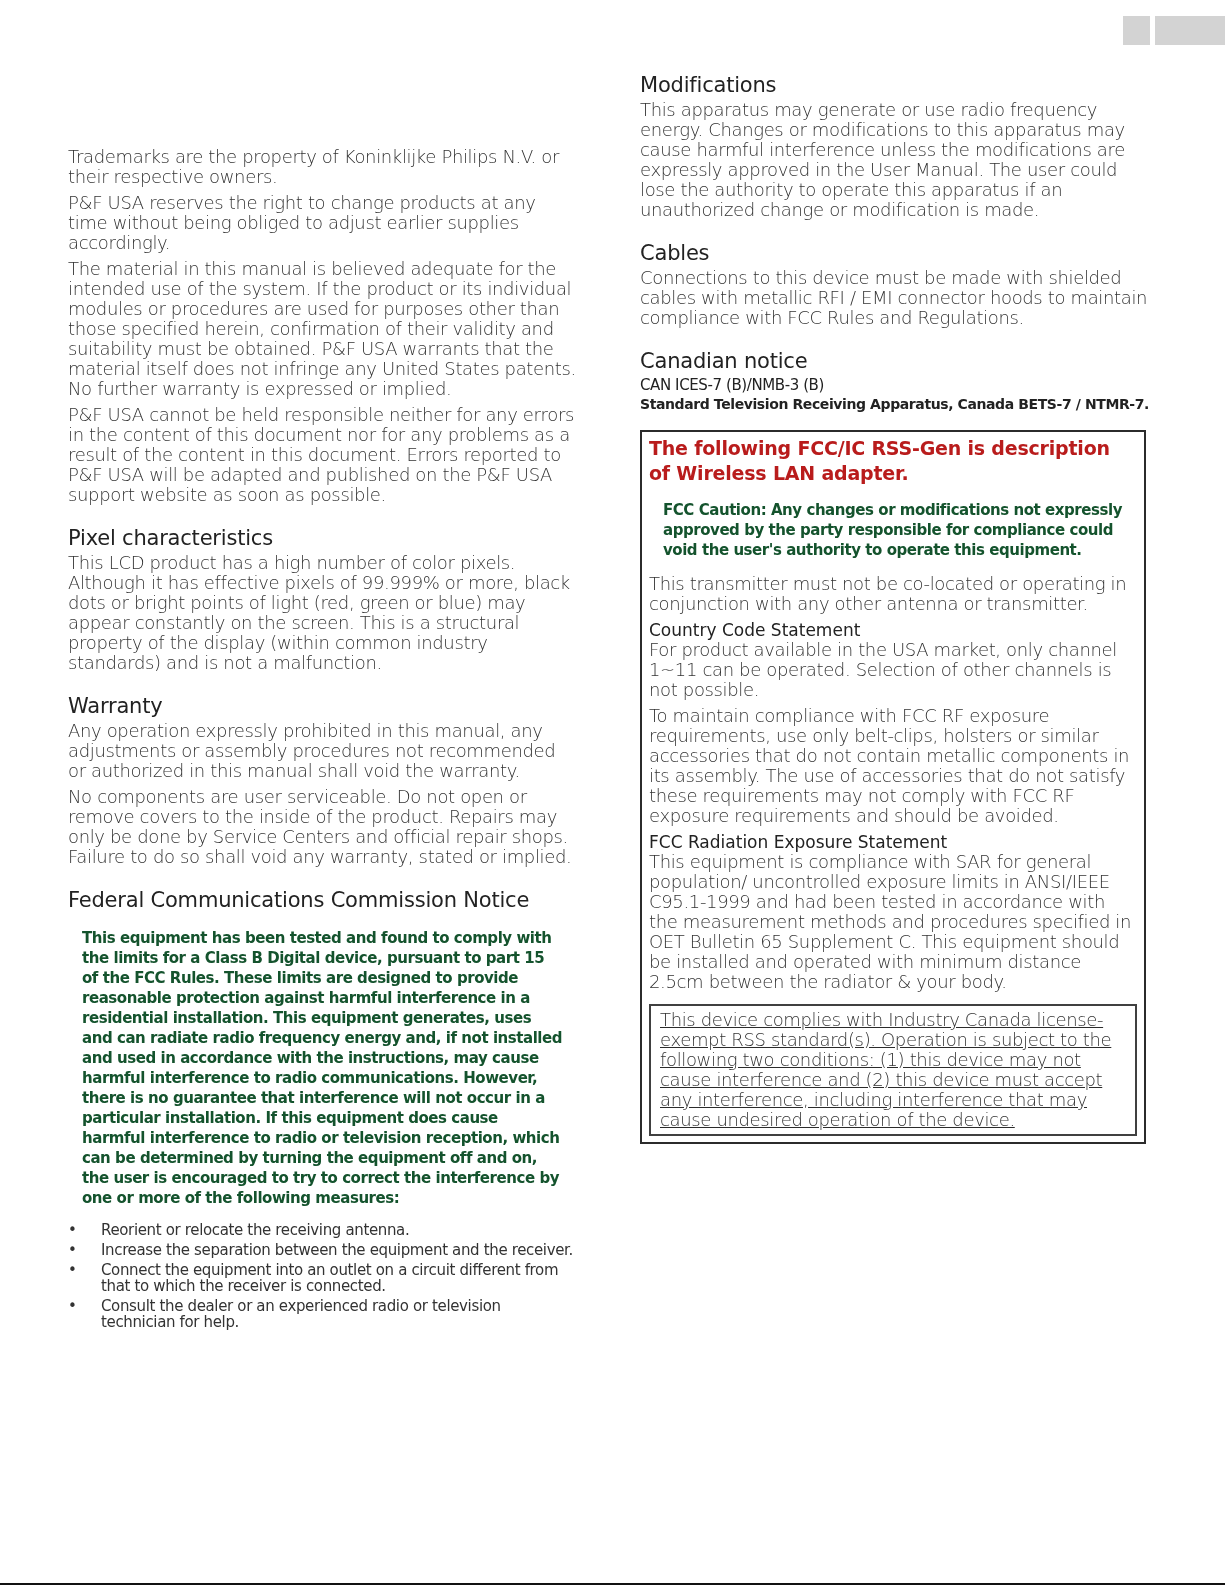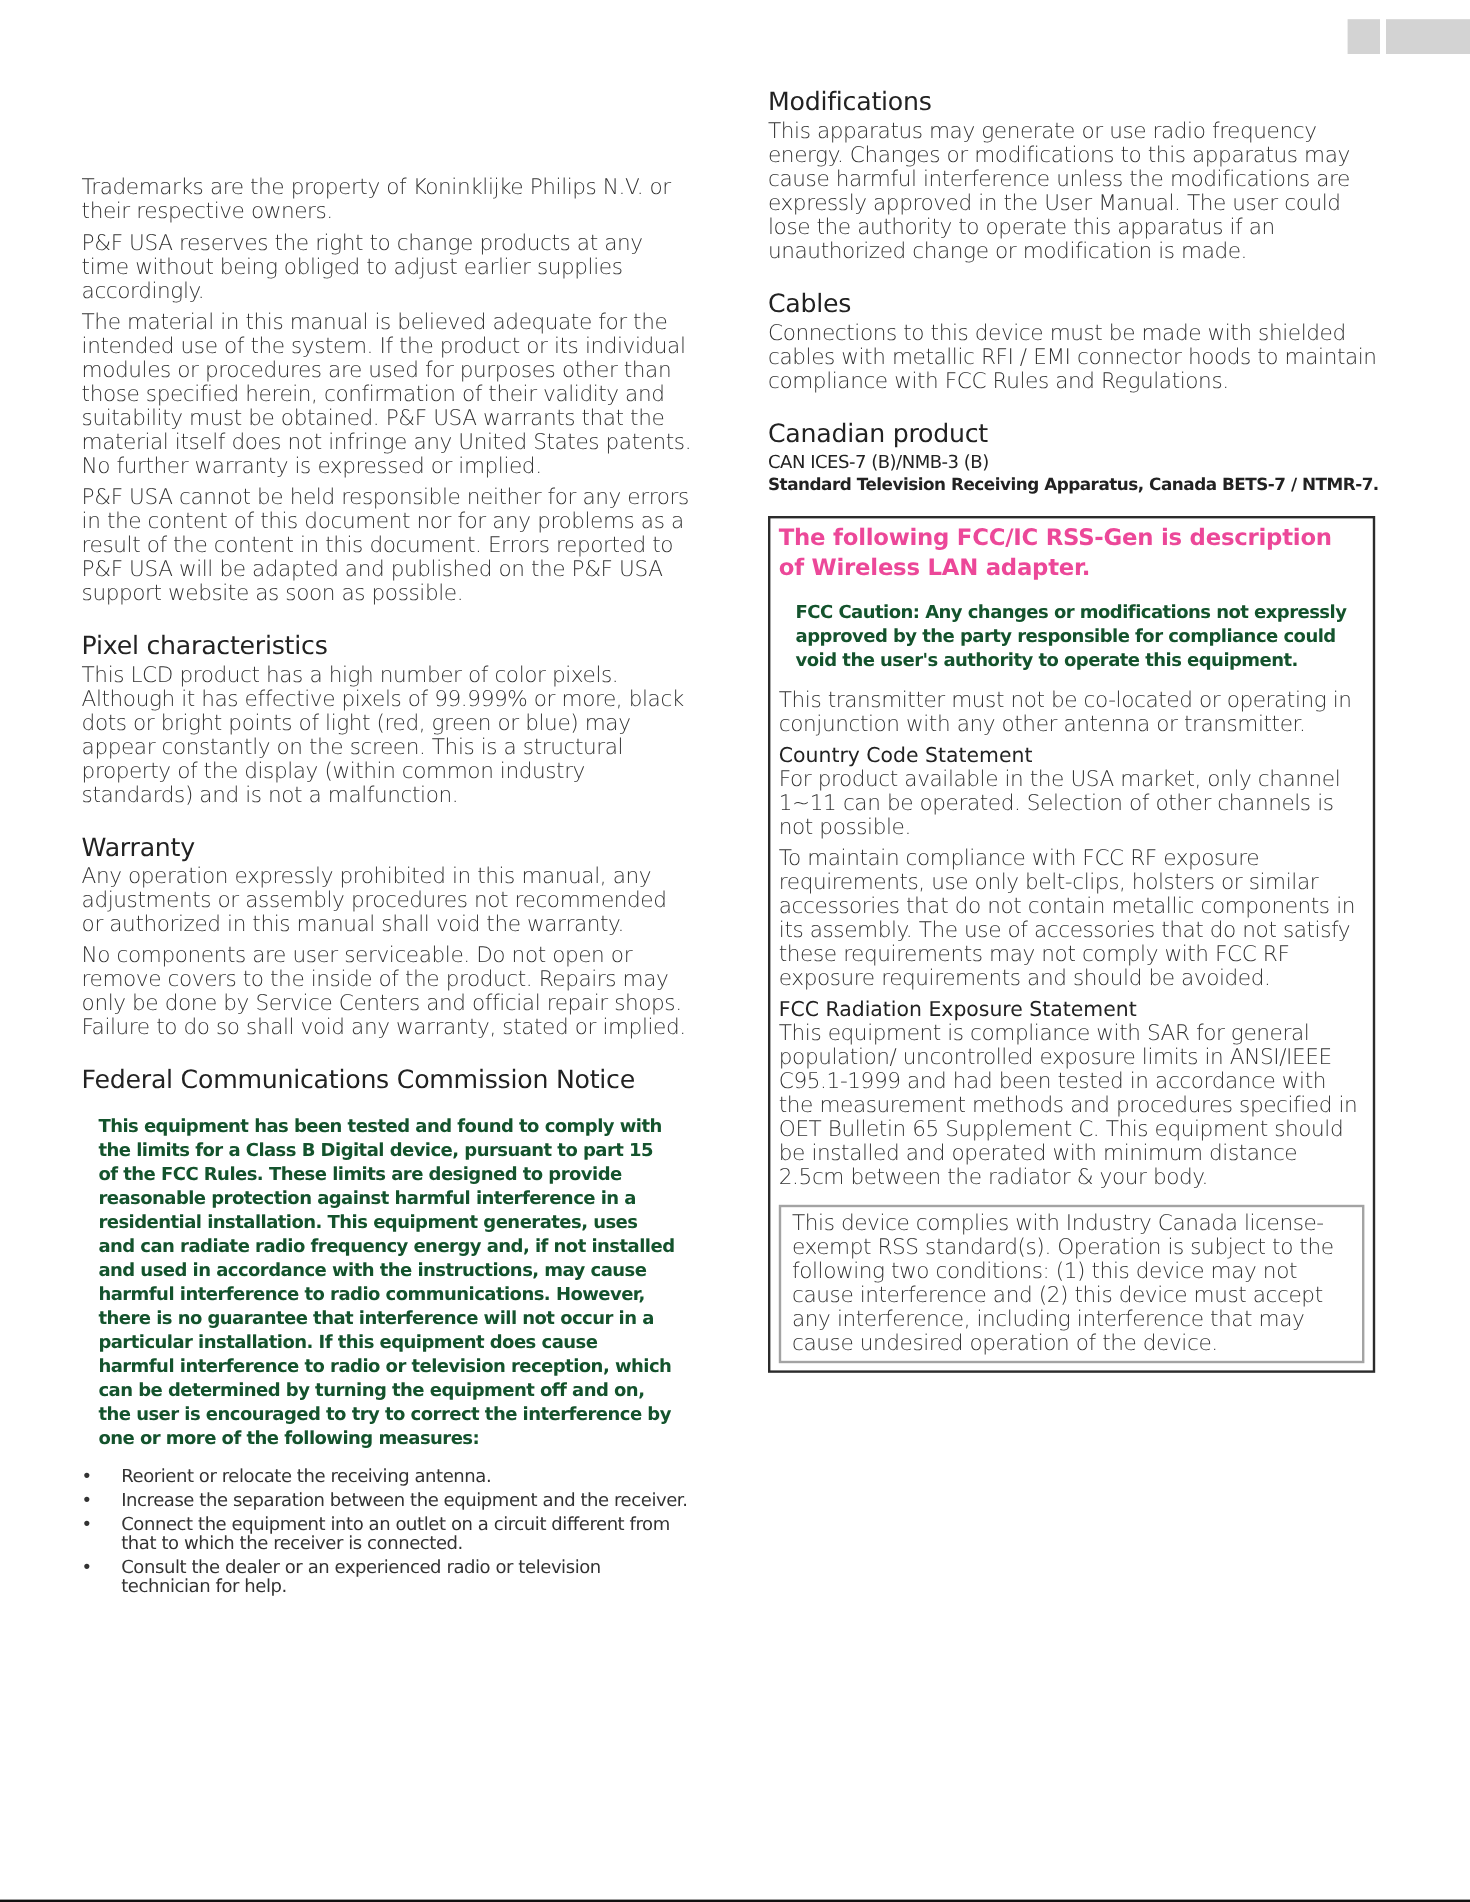--- a/index.html
+++ b/index.html
@@ -35,28 +35,28 @@
       position: relative; padding-left: 33px; font-size: 15px; line-height: 16px;
       margin-bottom: 4px; color: #333; letter-spacing: -0.35px;
     }
     ul.bullets li .dot { position: absolute; left: 0; top: 0; }
 
     .outer-box {
       border: 2px solid #2b2b2b; padding: 4px 7px 6px 7px; margin-top: 16px;
       width: 488px;
     }
     .box-title {
-      margin: 0; font-size: 19px; line-height: 25px; font-weight: bold; color: #ec4899;
+      margin: 0; font-size: 19px; line-height: 25px; font-weight: bold; color: #b91c1c;
       letter-spacing: -0.2px;
     }
     h3.sub {
       margin: 6px 0 0 0; font-size: 17px; line-height: 20px; font-weight: normal; color: #222;
     }
     .inner-box {
-      border: 2px solid #a3a3a3; padding: 4px 9px 4px 9px; margin-top: 12px;
+      border: 2px solid #404040; padding: 4px 9px 4px 9px; margin-top: 12px; text-decoration: underline;
     }
     .canada-line { margin: 0; font-size: 15px; line-height: 19px; color: #222; letter-spacing: -0.4px;}
     .canada-line.b { font-weight: bold; font-size: 14px; }
     .bottom-rule { position: absolute; left: 0; right: 0; top: 1583px; height: 2px; background: #111; }
   </style>
 </head>
 <body>
 
 <div class="tab-marker" id="tab-a"></div>
 <div class="tab-marker" id="tab-b"></div>
@@ -84,21 +84,21 @@
   </ul>
 </div>
 
 <div class="col" id="right-col">
   <h2 class="section" style="margin-top:4px">Modifications</h2>
   <p class="body">This apparatus may generate or use radio frequency energy. Changes or modifications to this apparatus may cause harmful interference unless the modifications are expressly approved in the User Manual. The user could lose the authority to operate this apparatus if an unauthorized change or modification is made.</p>
 
   <h2 class="section">Cables</h2>
   <p class="body">Connections to this device must be made with shielded cables with metallic RFI / EMI connector hoods to maintain compliance with FCC Rules and Regulations.</p>
 
-  <h2 class="section">Canadian product</h2>
+  <h2 class="section">Canadian notice</h2>
   <p class="canada-line">CAN ICES-7 (B)/NMB-3 (B)</p>
   <p class="canada-line b">Standard Television Receiving Apparatus, Canada BETS-7 / NTMR-7.</p>
 
   <div class="outer-box">
     <p class="box-title">The following FCC/IC RSS-Gen is description of Wireless LAN adapter.</p>
     <p class="boldpara" style="font-weight:600">FCC Caution: Any changes or modifications not expressly approved by the party responsible for compliance could void the user's authority to operate this equipment.</p>
     <p class="body" style="margin-top:5px">This transmitter must not be co-located or operating in conjunction with any other antenna or transmitter.</p>
 
     <h3 class="sub">Country Code Statement</h3>
     <p class="body">For product available in the USA market, only channel 1~11 can be operated. Selection of other channels is not possible.</p>

